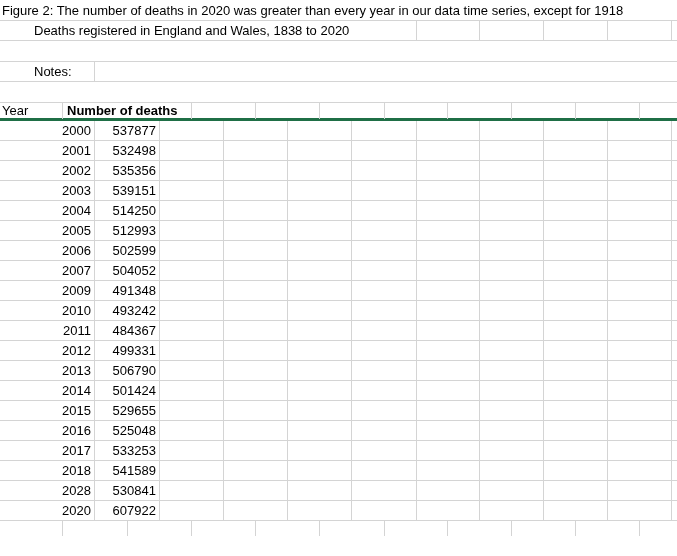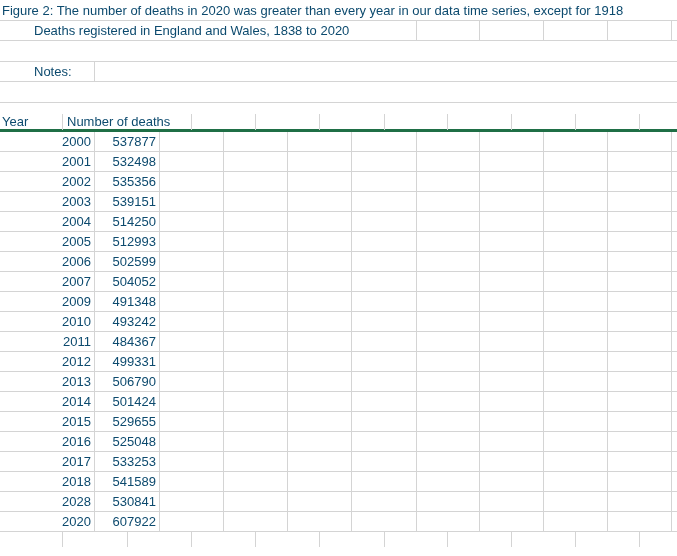--- a/index.html
+++ b/index.html
@@ -4,46 +4,46 @@
 <style>
   html, body { margin:0; padding:0; background:#ffffff; }
   .sheet {
     --grid:#d4d4d4;
     --green:#1f6f46;
     position:relative;
     width:677px; height:556px;
     background:#ffffff;
     font-family:"Liberation Sans", sans-serif;
     font-size:13px;
-    color:#0c4a6e;
+    color:#000000;
     overflow:hidden;
   }
   .row {
     display:grid;
     grid-template-columns:63px 65px 64px 64px 64px 65px 63px 64px 64px 64px 1fr;
     border-bottom:1px solid var(--grid);
     box-sizing:border-box;
   }
   .r21 { height:21px; }
   .r20 { height:20px;padding-left:32px; }
   .r18 { height:18px; }
   .r15 { height:15px; }
-  .header-row { border-bottom:3px solid var(--green);margin-top:11px; }
+  .header-row { border-bottom:3px solid var(--green); }
   .last-row { border-bottom:none; }
   .cell {
     box-sizing:border-box;
     border-right:1px solid var(--grid);
     display:flex;
     align-items:flex-end;
     padding:0 3px 2px 2px;
     white-space:nowrap;
     overflow:visible;
   }
   .right { justify-content:flex-end;text-align:center; }
-  .pl4 { padding-left:4px; }
+  .pl4 { padding-left:4px;font-weight:bold; }
   .span6 { grid-column:span 6; }
   .span2 { grid-column:span 2; }
   .span-all { grid-column:1 / -1; border-right:none; }
   .last { border-right:none; }
   .tight { padding-bottom:1px; }
 </style>
 </head>
 <body>
 
 <div class="sheet">

